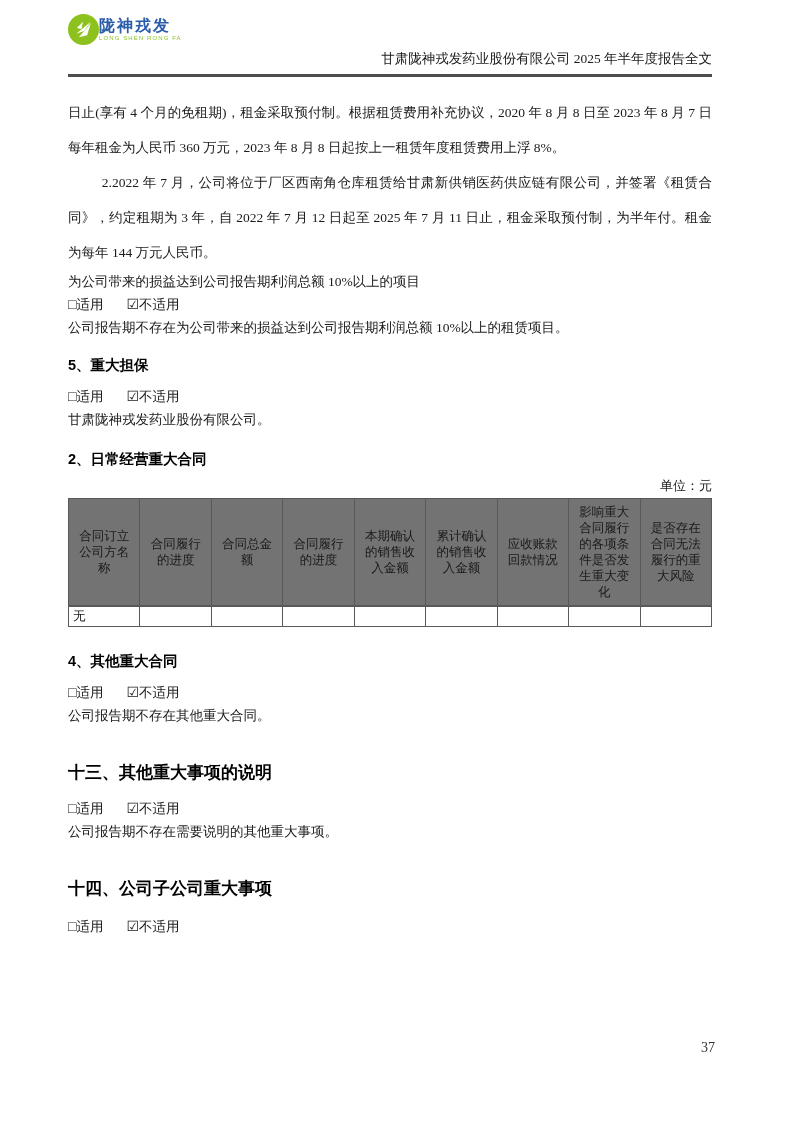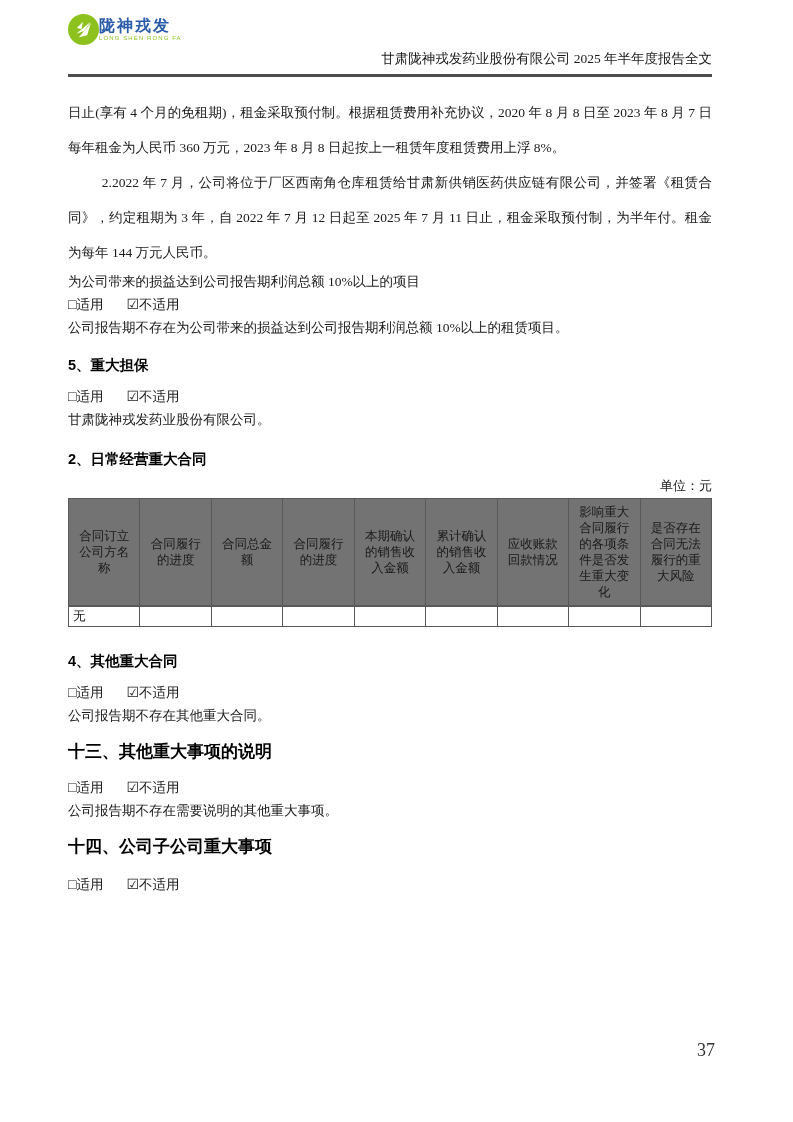--- a/index.html
+++ b/index.html
@@ -48,21 +48,21 @@
   .cbline .pair1 { margin-right: 23px; }
   .h-num {
     font-family: "Liberation Sans", "DejaVu Sans", sans-serif;
     font-weight: bold; font-size: 14.5px; line-height: 20px; color: #000;
   }
   .h-big {
     font-family: "Liberation Sans", "DejaVu Sans", sans-serif;
     font-weight: bold; font-size: 17px; line-height: 24px; color: #000;
   }
   .mt10 { margin-top: 10px; } .mt12 { margin-top: 12px; } .mt14 { margin-top: 14px; }
-  .mt16 { margin-top: 16px; } .mt18 { margin-top: 18px; } .mt22 { margin-top: 13px; }
+  .mt16 { margin-top: 16px; } .mt18 { margin-top: 18px; } .mt22 { margin-top: 34px; }
   .mt24 { margin-top: 24px; }
 
   .unit { font-size: 13px; line-height: 18px; text-align: right; margin-top: 8px; }
 
   
   table.big {
     width: 100%; border-collapse: collapse; table-layout: fixed; margin-top: 3px;
   }
   table.big th {
     background: #737373; font-weight: normal;
@@ -74,21 +74,21 @@
   table.big td {
     border: 1px solid #595959; height: 20px;
     font-size: 12.5px; line-height: 18px;
     padding: 0 4px; text-align: left; vertical-align: middle;
     background: #fff;
   }
 
   
   .pageno {
     position: absolute; top: 1040px; right: 78px;
-    font-size: 18px; color: #333;
+    font-size: 14px; color: #333;
   }
 </style>
 </head>
 <body>
 
 <div class="page">
 
   <div class="hdr">
     <div class="hdr-inner">
       <div class="logo">

